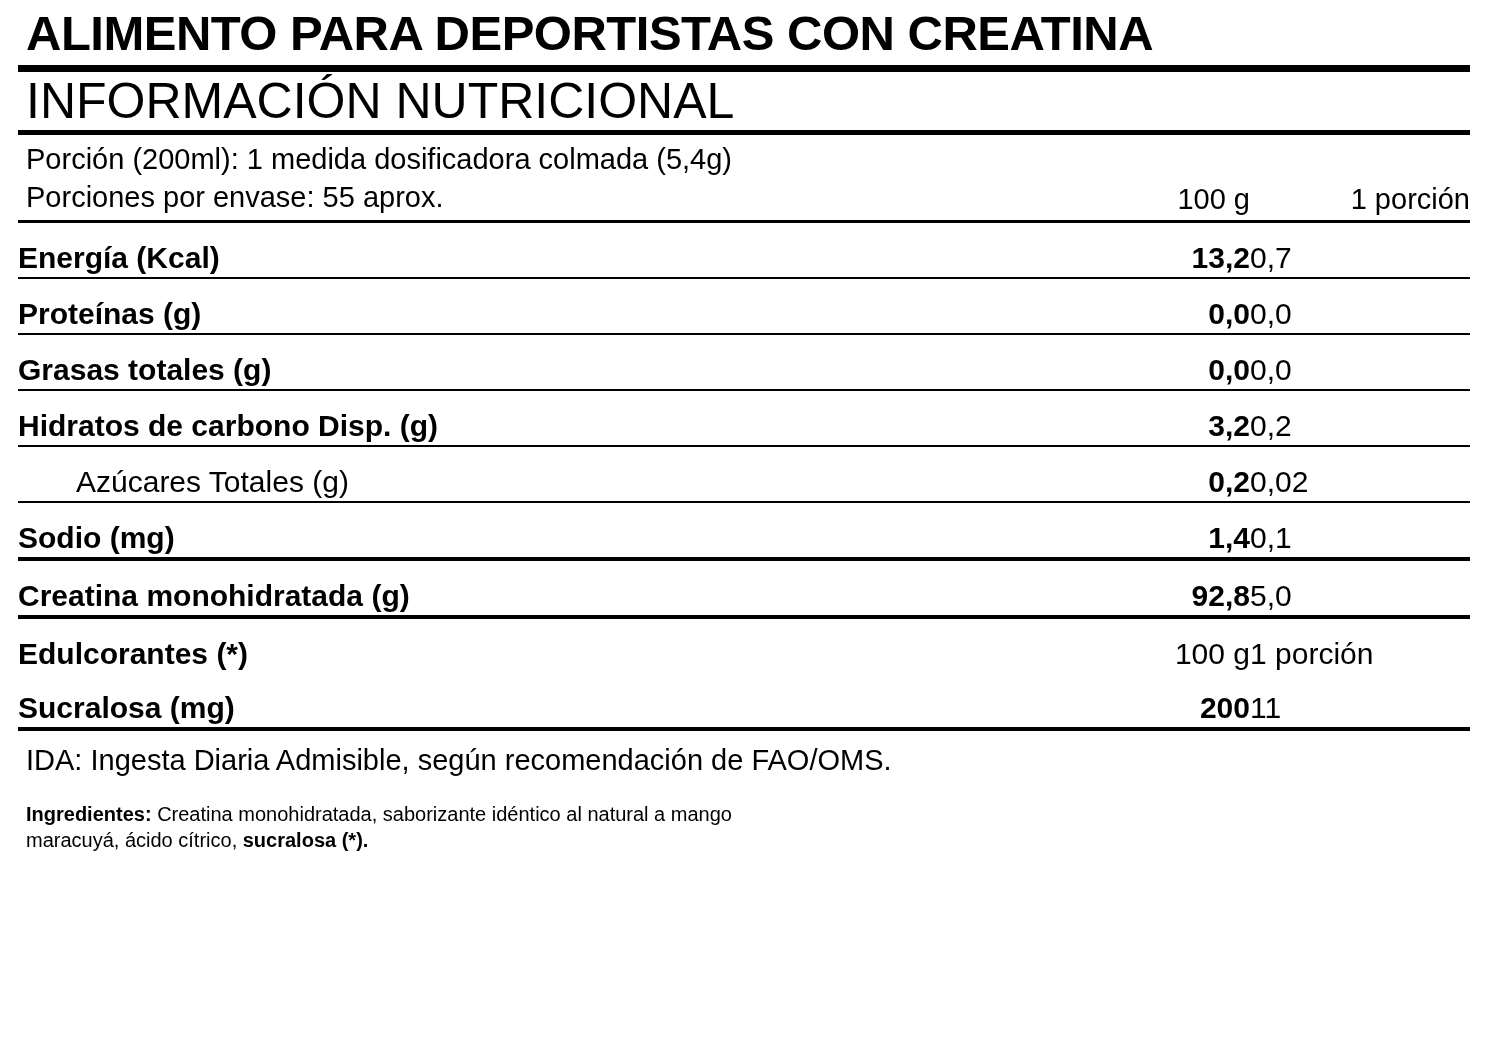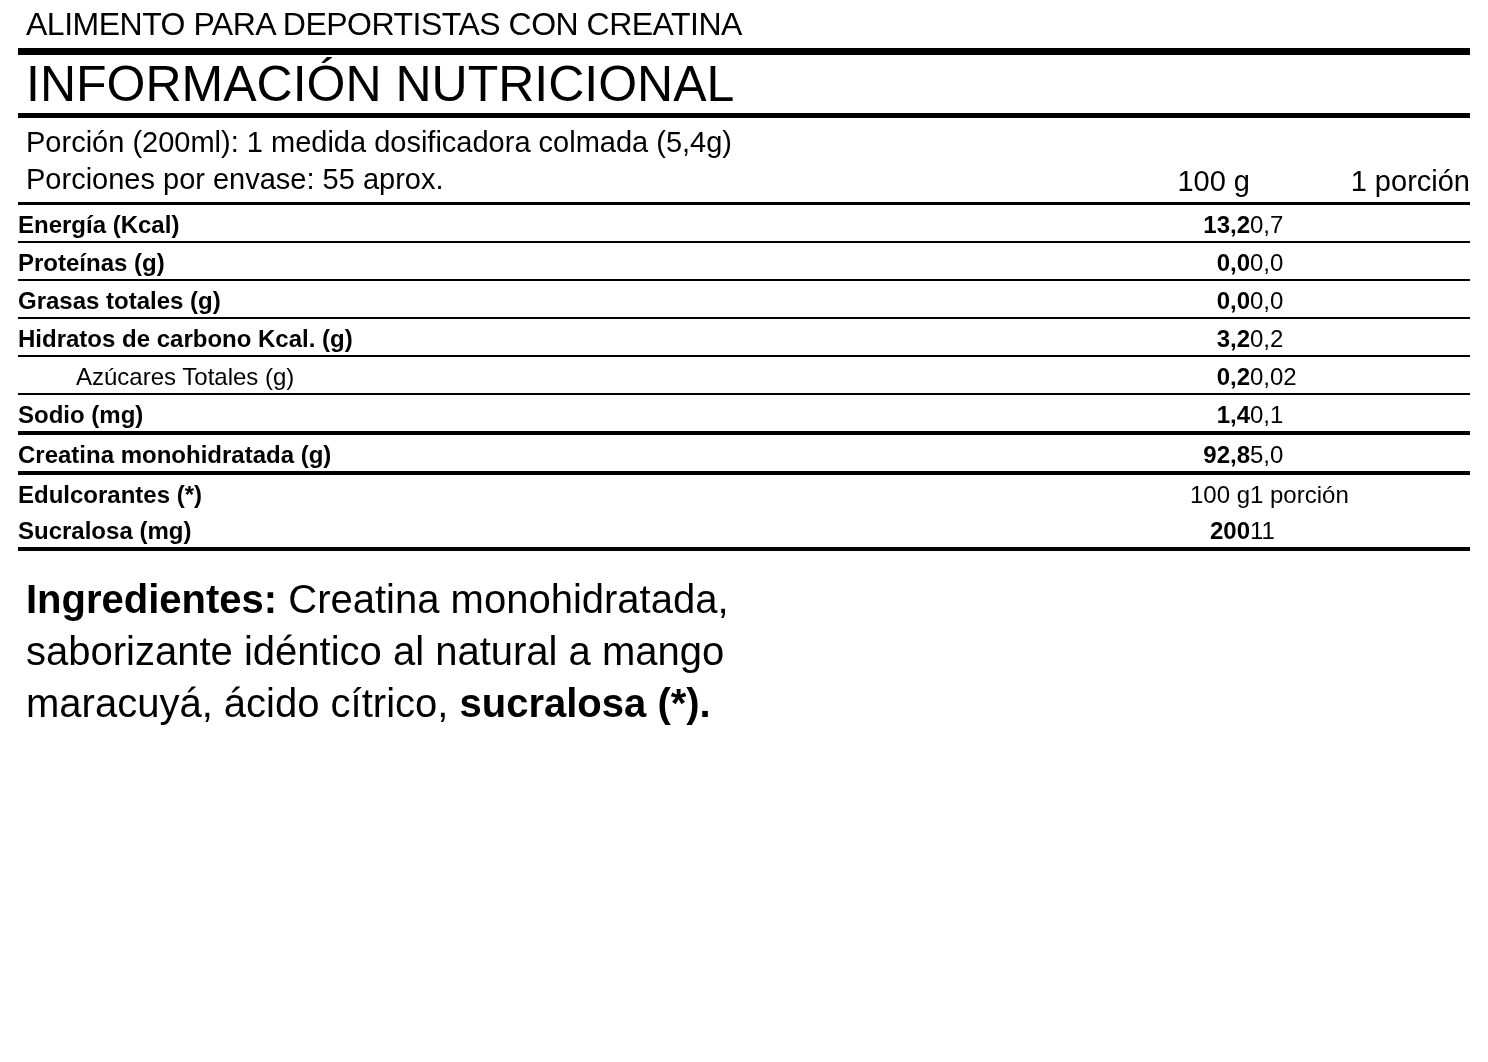--- a/index.html
+++ b/index.html
@@ -17,22 +17,22 @@
   .label {
     position: relative;
     width: 1488px;
     height: 1062px;
     box-sizing: border-box;
     padding: 8px 18px 0 18px;
   }
 
   
   .title-main {
-    font-size: 32px;
-    font-weight: normal;
+    font-size: 49px;
+    font-weight: bold;
     letter-spacing: -0.5px;
     line-height: 1.05;
     white-space: nowrap;
     padding-left: 8px;
   }
   .rule-thick {
     border-top: 7px solid #000;
     margin-top: 6px;
   }
   .rule-medium {
@@ -77,22 +77,22 @@
     display: flex;
   }
 
   
   table.nutri {
     width: 100%;
     border-collapse: collapse;
     table-layout: fixed;
   }
   table.nutri td {
-    font-size: 24px;
-    padding: 6px 0 2px 0;
+    font-size: 30px;
+    padding: 18px 0 2px 0;
     vertical-align: bottom;
   }
   td.name {
     font-weight: bold;
     padding-left: 8px;
   }
   td.name.indent {
     font-weight: normal;
     padding-left: 58px;
   }
@@ -128,21 +128,21 @@
   }
   .note-line {
     font-size: 29px;
     line-height: 1.32;
   }
 
   
   .ingredients {
     padding-left: 8px;
     margin-top: 22px;
-    font-size: 40px;
+    font-size: 20px;
     line-height: 1.30;
     max-width: 760px;
   }
   .ing-bold {
     font-weight: bold;
   }
 </style>
 </head>
 <body>
 
@@ -177,21 +177,21 @@
         <td class="name">Proteínas (g)</td>
         <td class="val">0,0</td>
         <td class="val2">0,0</td>
       </tr>
       <tr class="line-row">
         <td class="name">Grasas totales (g)</td>
         <td class="val">0,0</td>
         <td class="val2">0,0</td>
       </tr>
       <tr class="line-row">
-        <td class="name">Hidratos de carbono Kcal. (g)</td>
+        <td class="name">Hidratos de carbono Disp. (g)</td>
         <td class="val">3,2</td>
         <td class="val2">0,2</td>
       </tr>
       <tr class="line-row">
         <td class="name indent">Azúcares Totales (g)</td>
         <td class="val">0,2</td>
         <td class="val2">0,02</td>
       </tr>
       <tr class="thick-row">
         <td class="name">Sodio (mg)</td>
@@ -210,19 +210,20 @@
       </tr>
       <tr class="thick-row">
         <td class="name">Sucralosa (mg)</td>
         <td class="val">200</td>
         <td class="val2">11</td>
       </tr>
     </tbody>
   </table>
 
   <div class="notes">
+    <div class="note-line">IDA: Ingesta Diaria Admisible, según recomendación de FAO/OMS.</div>
   </div>
 
   <div class="ingredients">
     <span class="ing-bold">Ingredientes:</span><span> Creatina monohidratada, saborizante idéntico al natural a mango maracuyá, ácido cítrico, </span><span class="ing-bold">sucralosa (*).</span>
   </div>
 
 </div>
 
 </body></html>

